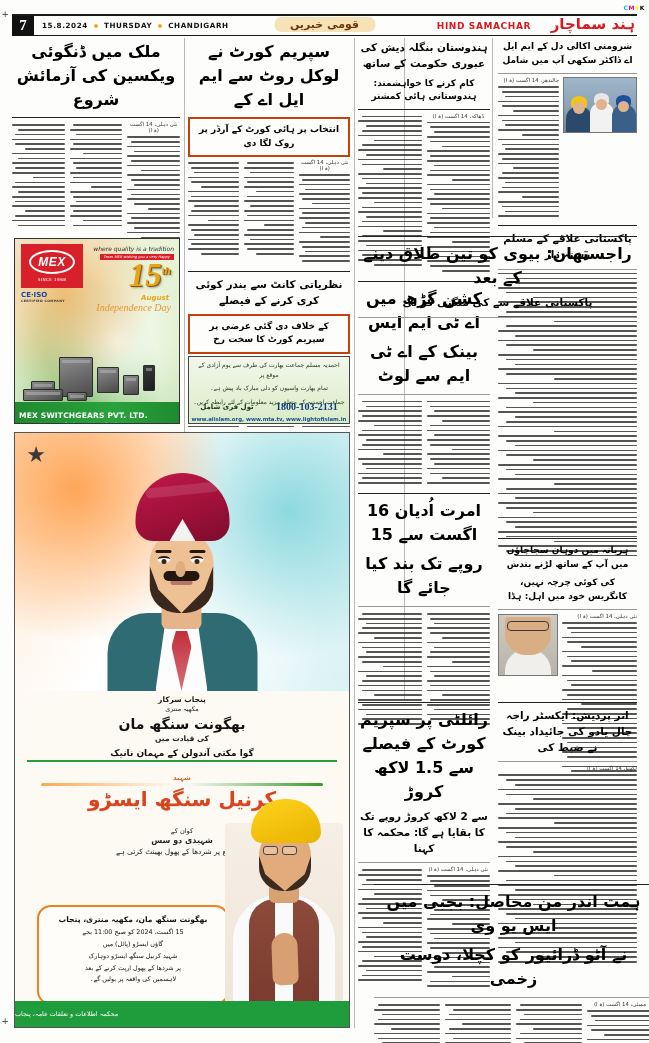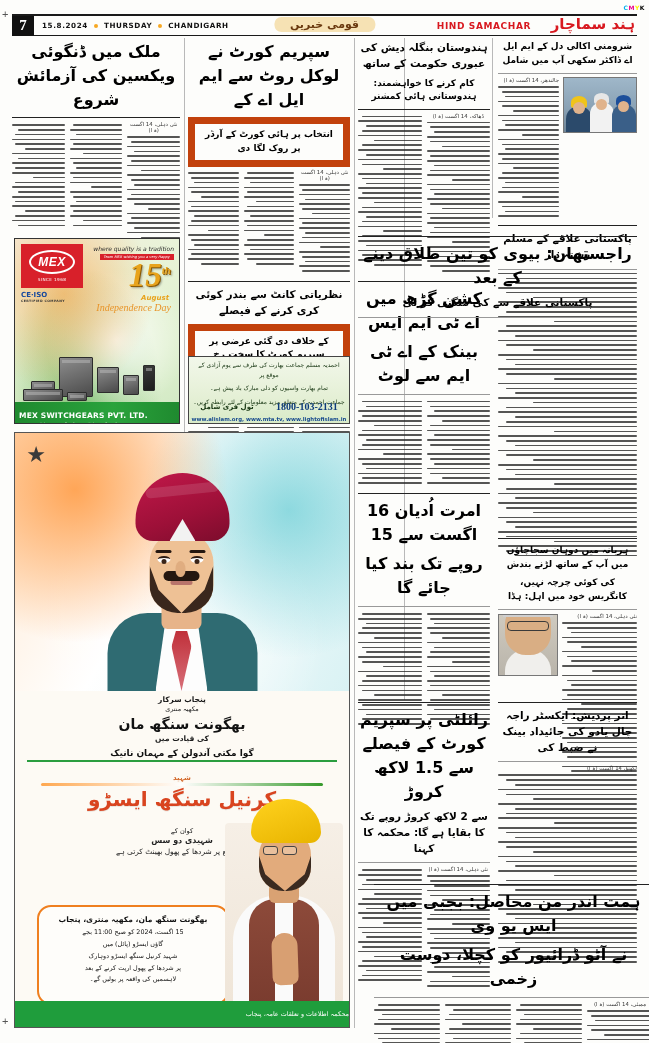--- a/index.html
+++ b/index.html
@@ -52,21 +52,21 @@
   .ln.s1{width:100%} .ln.s2{width:94%} .ln.s3{width:88%} .ln.s4{width:75%} .ln.s5{width:60%}
 
   .hl{
     direction:rtl; text-align:center; font-weight:bold; color:#000;
     font-size:10.5px; line-height:1.5; padding:2px 2px 3px;
   }
   .hl.big{ font-size:16px; }
   .hl.sm{ font-size:9px; }
   .rule{ border-bottom:1.2px solid #222; margin:2px 0 3px; }
   .rule-thin{ border-bottom:1px solid #999; margin:3px 0; }
-  .boxhl{ border:7px solid #c2410c; padding:2px 3px; margin:2px 0; }
+  .boxhl{ border:2px solid #c2410c; padding:2px 3px; margin:2px 0; }
   .byline{ direction:rtl; font-size:5.4px; text-align:center; color:#333; margin-bottom:2px; }
 
   .subcols{ display:flex; gap:5px; direction:rtl; }
   .subcols > div{ flex:1; }
 
   
   .mexad{
     position:absolute; border:1px solid #333; overflow:hidden;
     background:linear-gradient(150deg,#f3efe0 0%,#e9f3d8 35%,#dff0cf 70%,#cfe8c2 100%);
   }
@@ -206,21 +206,21 @@
   .mn-label{
     position:absolute; right:0; bottom:0; width:124px; height:26px;
     background:#ef7f1f; color:#fff; direction:rtl; text-align:center;
     padding-top:2px;
   }
   .mn-label .a{ font-size:7.6px; font-weight:bold;}
   .mn-label .b{ font-size:5.4px;}
   .ga-greenbar{
     position:absolute; left:0; bottom:0; width:100%; height:26px;
     background:#1f9d3c; direction:rtl; color:#fff;
-    display:flex; align-items:center; justify-content:flex-start; font-size:6.4px;
+    display:flex; align-items:center; justify-content:flex-end; font-size:6.4px;
   }
 
   
   .newsphoto{ border:1px solid #777; background:#cfcfcf; position:relative; overflow:hidden; }
   .np-stage{ position:absolute; inset:0; background:linear-gradient(180deg,#9fb7c9 0%, #8aa2b5 55%, #6e8597 100%); }
   .np-head{ position:absolute; border-radius:50%; background:#e0b38c; }
   .np-turban{ position:absolute; border-radius:50% 50% 18% 18%; }
   .np-body{ position:absolute; border-radius:16px 16px 0 0; }
 
   .portrait{ border:1px solid #777; overflow:hidden; position:relative; background:#d9d5cf;}

